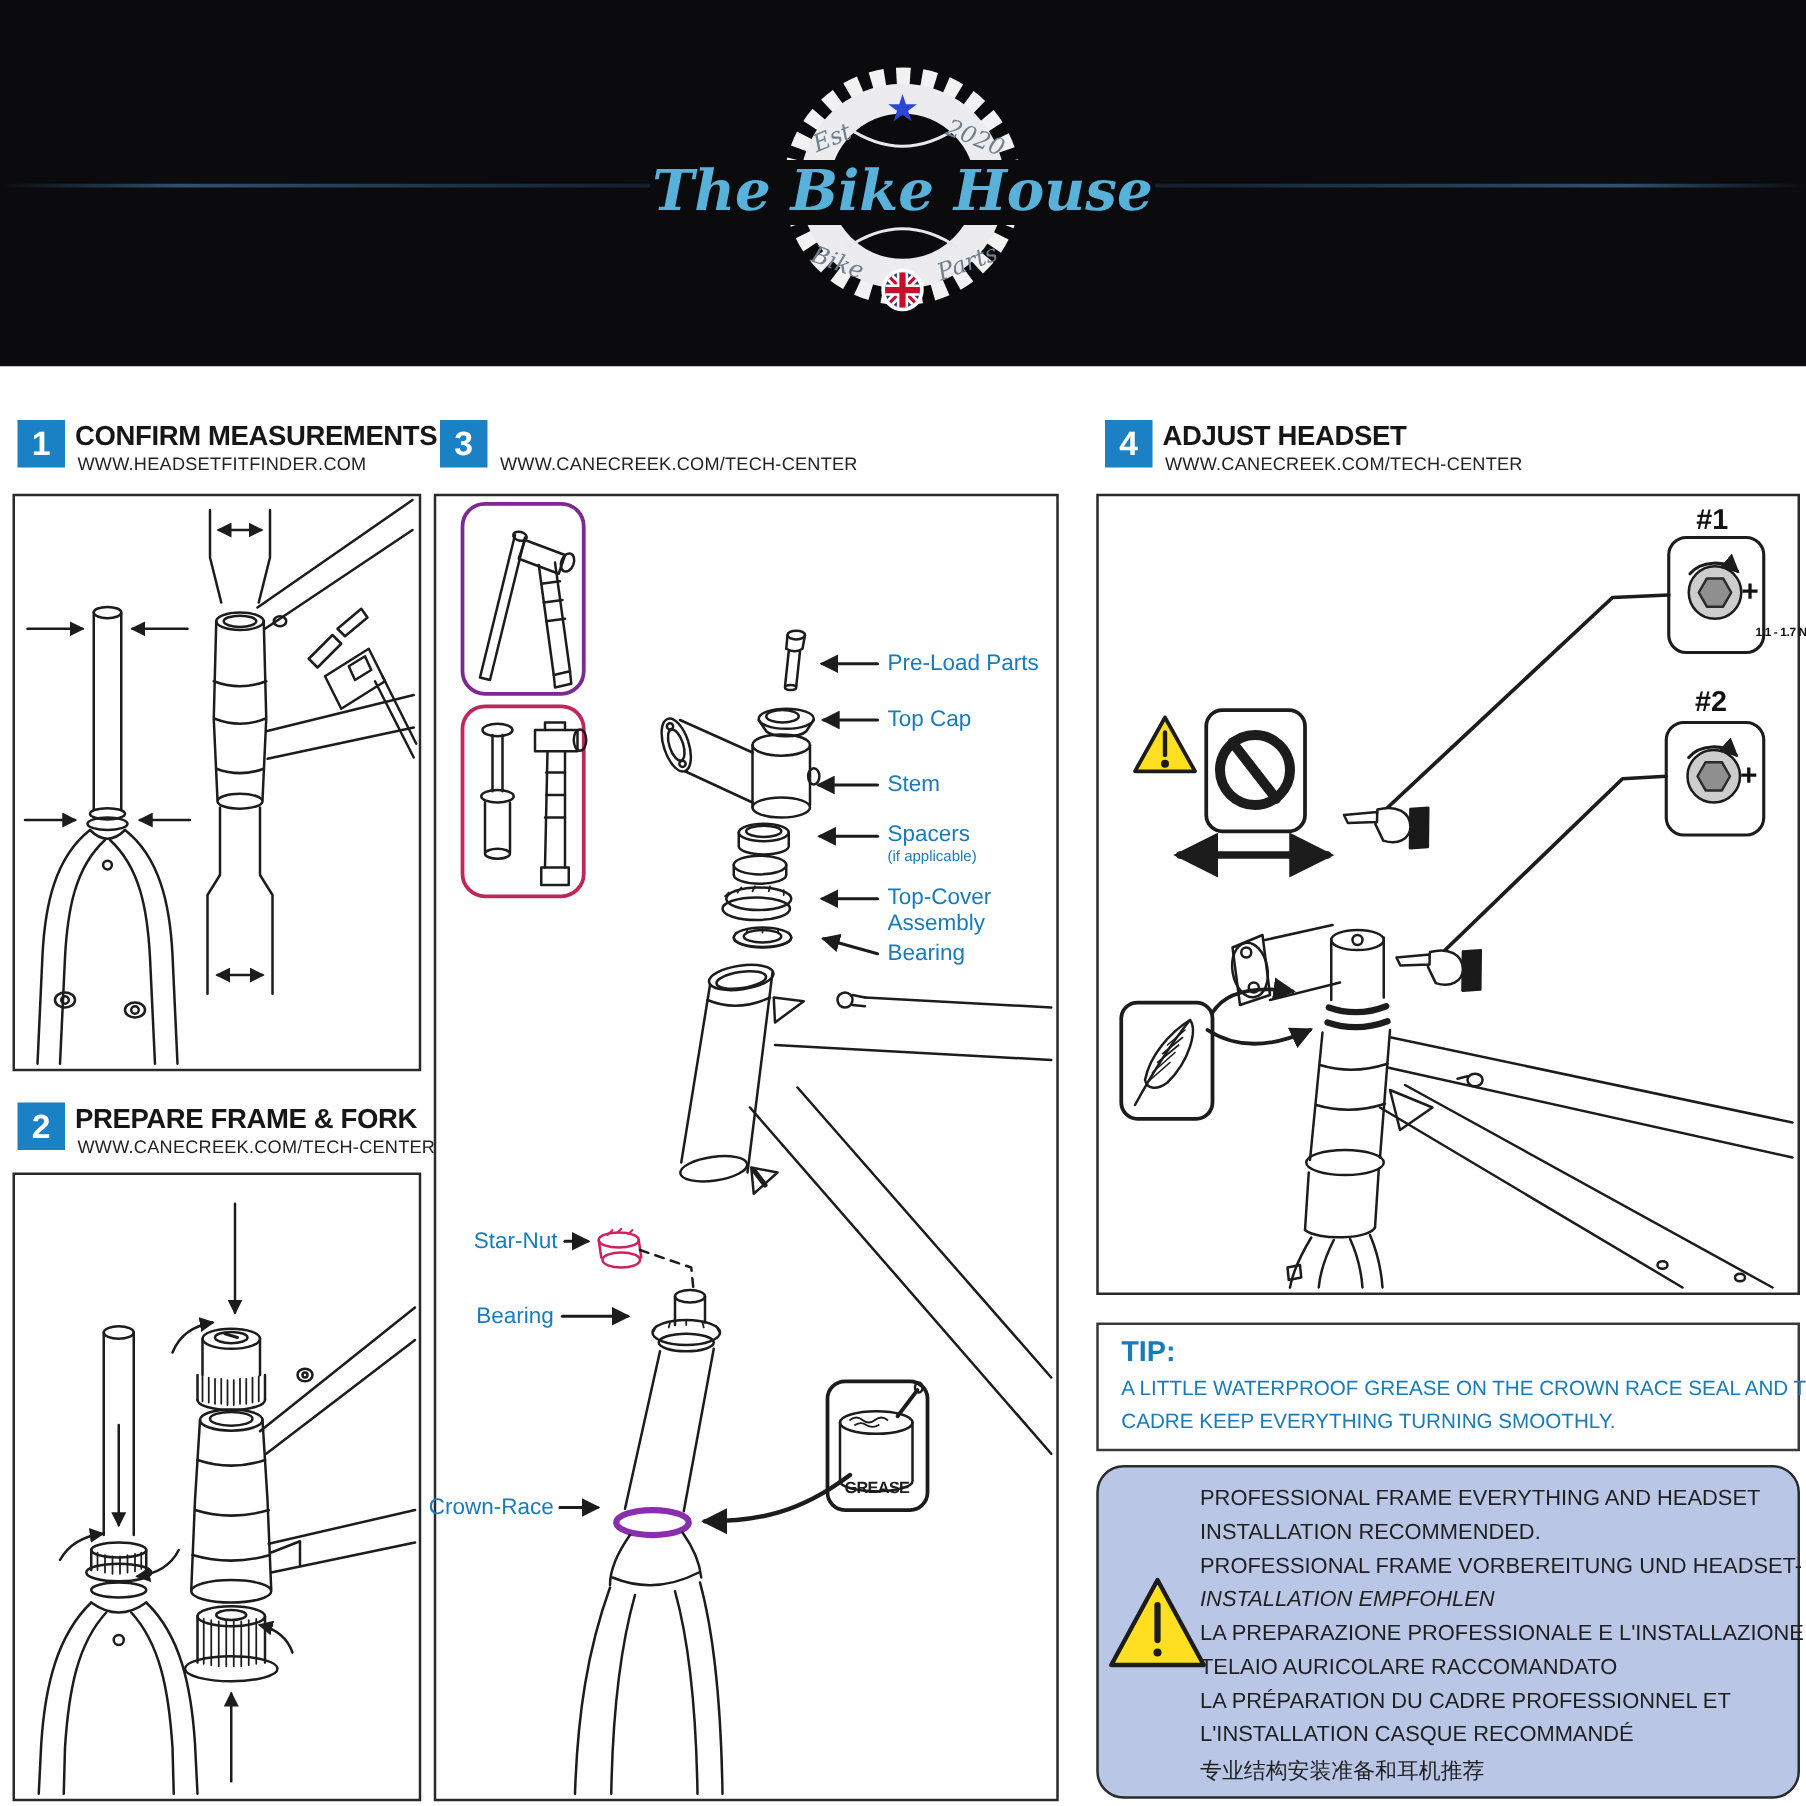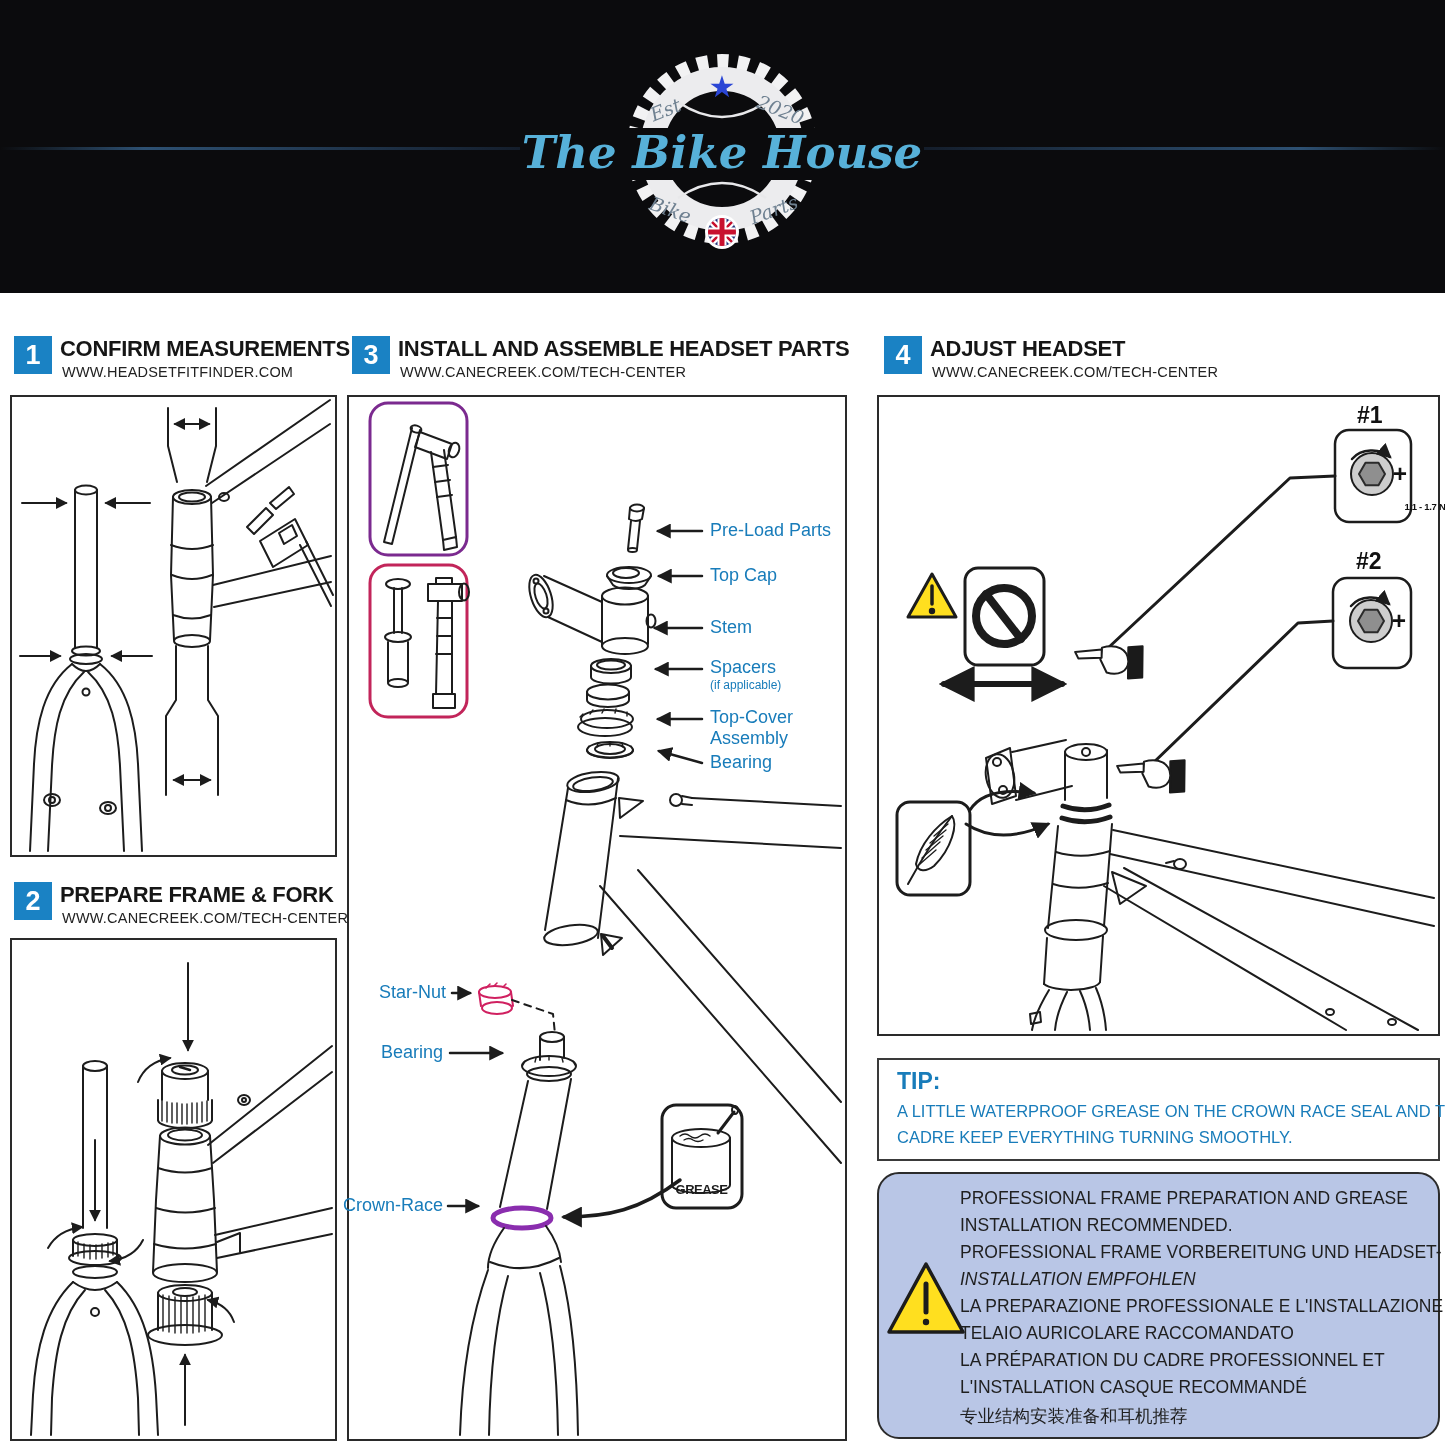--- a/index.html
+++ b/index.html
@@ -378,21 +378,20 @@
 
   <div class="numbox" style="left:14px;top:336px;">1</div>
   <div class="sec-title" style="left:60px;top:336px;">CONFIRM MEASUREMENTS</div>
   <div class="sec-url" style="left:62px;top:364px;">WWW.HEADSETFITFINDER.COM</div>
 
   <div class="numbox" style="left:14px;top:882px;">2</div>
   <div class="sec-title" style="left:60px;top:882px;">PREPARE FRAME &amp; FORK</div>
   <div class="sec-url" style="left:62px;top:910px;">WWW.CANECREEK.COM/TECH-CENTER</div>
 
   <div class="numbox" style="left:352px;top:336px;">3</div>
-  <div class="sec-title" style="left:398px;top:336px;">INSTALL AND ASSEMBLE HEADSET PARTS</div>
   <div class="sec-url" style="left:400px;top:364px;">WWW.CANECREEK.COM/TECH-CENTER</div>
 
   <div class="numbox" style="left:884px;top:336px;">4</div>
   <div class="sec-title" style="left:930px;top:336px;">ADJUST HEADSET</div>
   <div class="sec-url" style="left:932px;top:364px;">WWW.CANECREEK.COM/TECH-CENTER</div>
 
   <div class="plabel" style="left:710px;top:520px;">Pre-Load Parts</div>
   <div class="plabel" style="left:710px;top:565px;">Top Cap</div>
   <div class="plabel" style="left:710px;top:617px;">Stem</div>
   <div class="plabel" style="left:710px;top:657px;">Spacers</div>
@@ -416,21 +415,21 @@
     <div class="tip-line" style="top:42px;">A LITTLE WATERPROOF GREASE ON THE CROWN RACE SEAL AND TOP COVER SEAL</div>
     <div class="tip-line" style="top:68px;">CADRE KEEP EVERYTHING TURNING SMOOTHLY.</div>
   </div>
 
   <div class="notice">
     <svg width="90" height="90" style="position:absolute;left:2px;top:84px;" viewBox="0 0 90 90">
       <path d="M45,6 L82,74 L8,74 Z" fill="#ffdf1f" stroke="#1c1c1c" stroke-width="3.5" stroke-linejoin="round"></path>
       <path d="M45,26 L45,54" stroke="#1c1c1c" stroke-width="5" stroke-linecap="round"></path>
       <circle cx="45" cy="64" r="3.2" fill="#1c1c1c"></circle>
     </svg>
-    <div class="notice-line" style="top:14px;">PROFESSIONAL FRAME PREPARATION AND GREASE</div>
+    <div class="notice-line" style="top:14px;">PROFESSIONAL FRAME EVERYTHING AND HEADSET</div>
     <div class="notice-line" style="top:41px;">INSTALLATION RECOMMENDED.</div>
     <div class="notice-line" style="top:68px;">PROFESSIONAL FRAME VORBEREITUNG UND HEADSET-</div>
     <div class="notice-line" style="top:95px;font-style:italic;">INSTALLATION EMPFOHLEN</div>
     <div class="notice-line" style="top:122px;">LA PREPARAZIONE PROFESSIONALE E L'INSTALLAZIONE</div>
     <div class="notice-line" style="top:149px;">TELAIO AURICOLARE RACCOMANDATO</div>
     <div class="notice-line" style="top:176px;">LA PRÉPARATION DU CADRE PROFESSIONNEL ET</div>
     <div class="notice-line" style="top:203px;">L'INSTALLATION CASQUE RECOMMANDÉ</div>
     <div class="notice-line" style="top:230px;">专业结构安装准备和耳机推荐</div>
   </div>
 </div>

